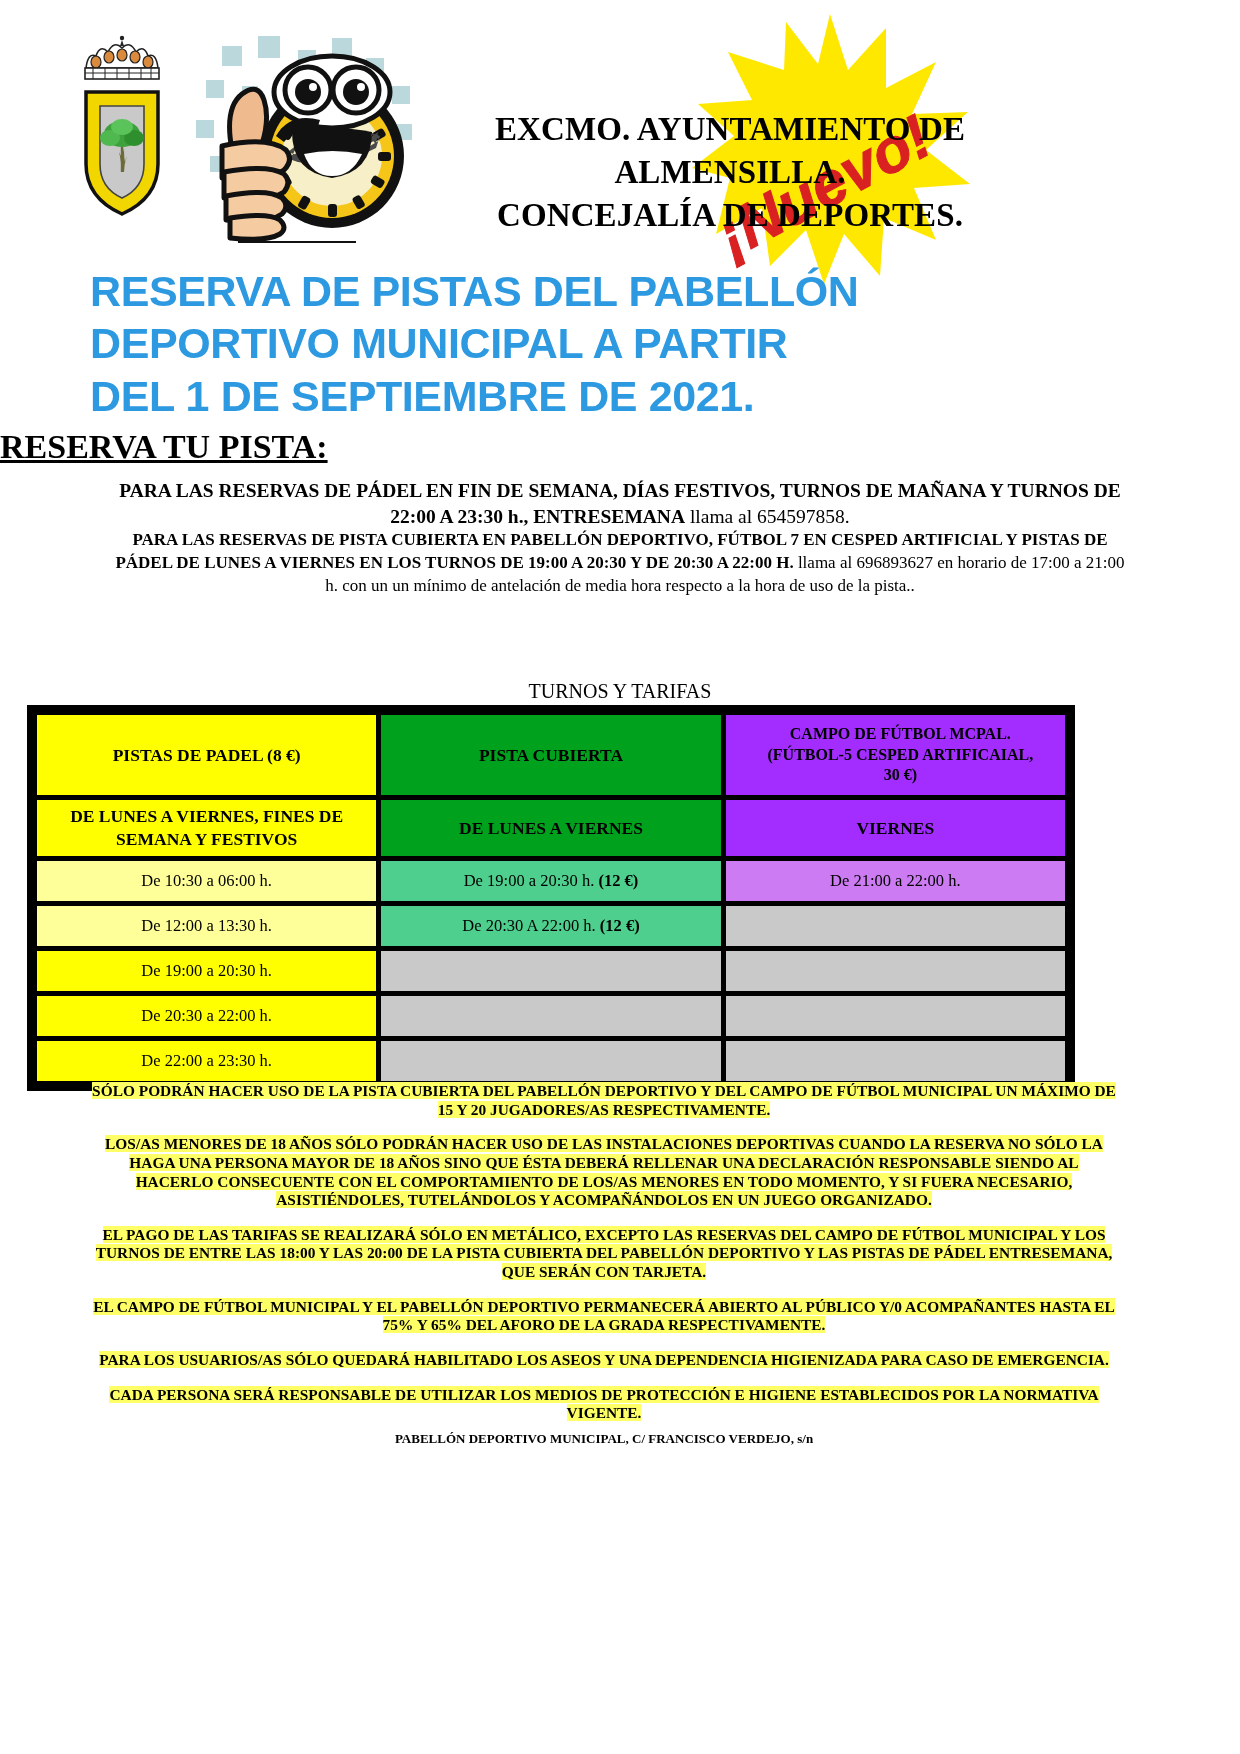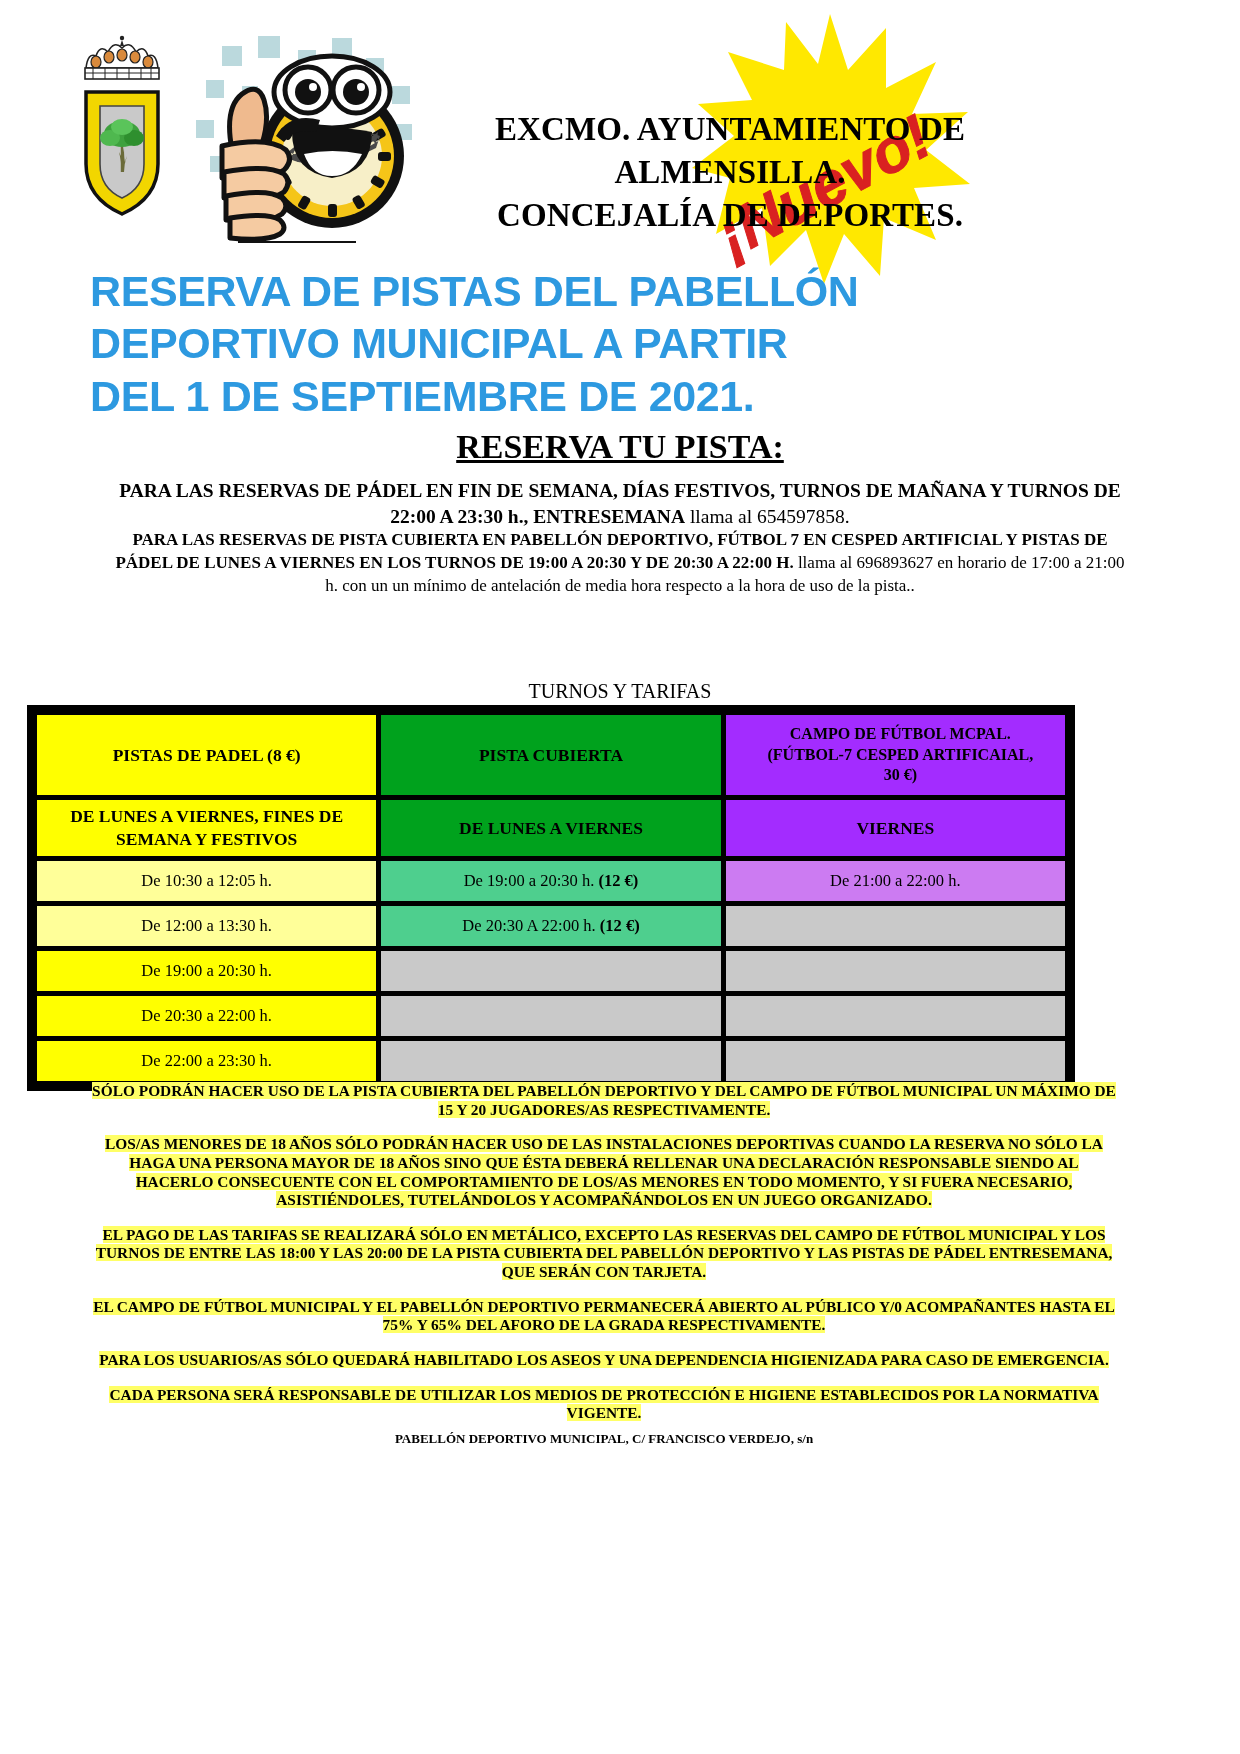--- a/index.html
+++ b/index.html
@@ -75,21 +75,21 @@
     line-height: 1.22;
     letter-spacing: -0.4px;
     z-index: 8;
   }
 
   
   .reserva-head {
     position: absolute;
     left: 0; top: 428px;
     width: 1240px;
-    text-align: center;
+    text-align: left;
     font-weight: bold;
     font-size: 34px;
   }
   .reserva-head span { text-decoration: underline; }
 
   .para-block {
     position: absolute;
     left: 110px;
     width: 1020px;
     text-align: center;
@@ -292,32 +292,32 @@
 <div class="tarifas-label">TURNOS Y TARIFAS</div>
 
 <div class="table-wrap">
   <table class="tarifas">
     <tbody>
         <tr class="hdr1">
       <td class="c-yellow">PISTAS DE PADEL  (8 €)</td>
       <td class="c-green">PISTA CUBIERTA</td>
       <td class="c-purple small">
         <div>CAMPO DE  FÚTBOL MCPAL.</div>
-        <div>(FÚTBOL-7  CESPED ARTIFICAIAL,</div>
+        <div>(FÚTBOL-5  CESPED ARTIFICAIAL,</div>
         <div>30 €)</div>
       </td>
     </tr>
     <tr class="hdr2">
       <td class="c-yellow">DE LUNES A VIERNES, FINES DE SEMANA Y FESTIVOS</td>
       <td class="c-green">DE LUNES A VIERNES</td>
       <td class="c-purple">VIERNES</td>
     </tr>
 
     <tr class="row">
-      <td class="c-lyellow">De 10:30 a 12:05 h.</td>
+      <td class="c-lyellow">De 10:30 a 06:00 h.</td>
       <td class="c-lgreen"><span>De 19:00 a 20:30 h. </span><b>(12 €)</b></td>
       <td class="c-lpurple">De 21:00 a 22:00 h.</td>
     </tr>
     <tr class="row">
       <td class="c-lyellow">De 12:00 a 13:30 h.</td>
       <td class="c-lgreen"><span>De 20:30 A 22:00 h. </span><b>(12 €)</b></td>
       <td class="c-gray"></td>
     </tr>
     <tr class="row">
       <td class="c-yellow">De 19:00 a 20:30 h.</td>

